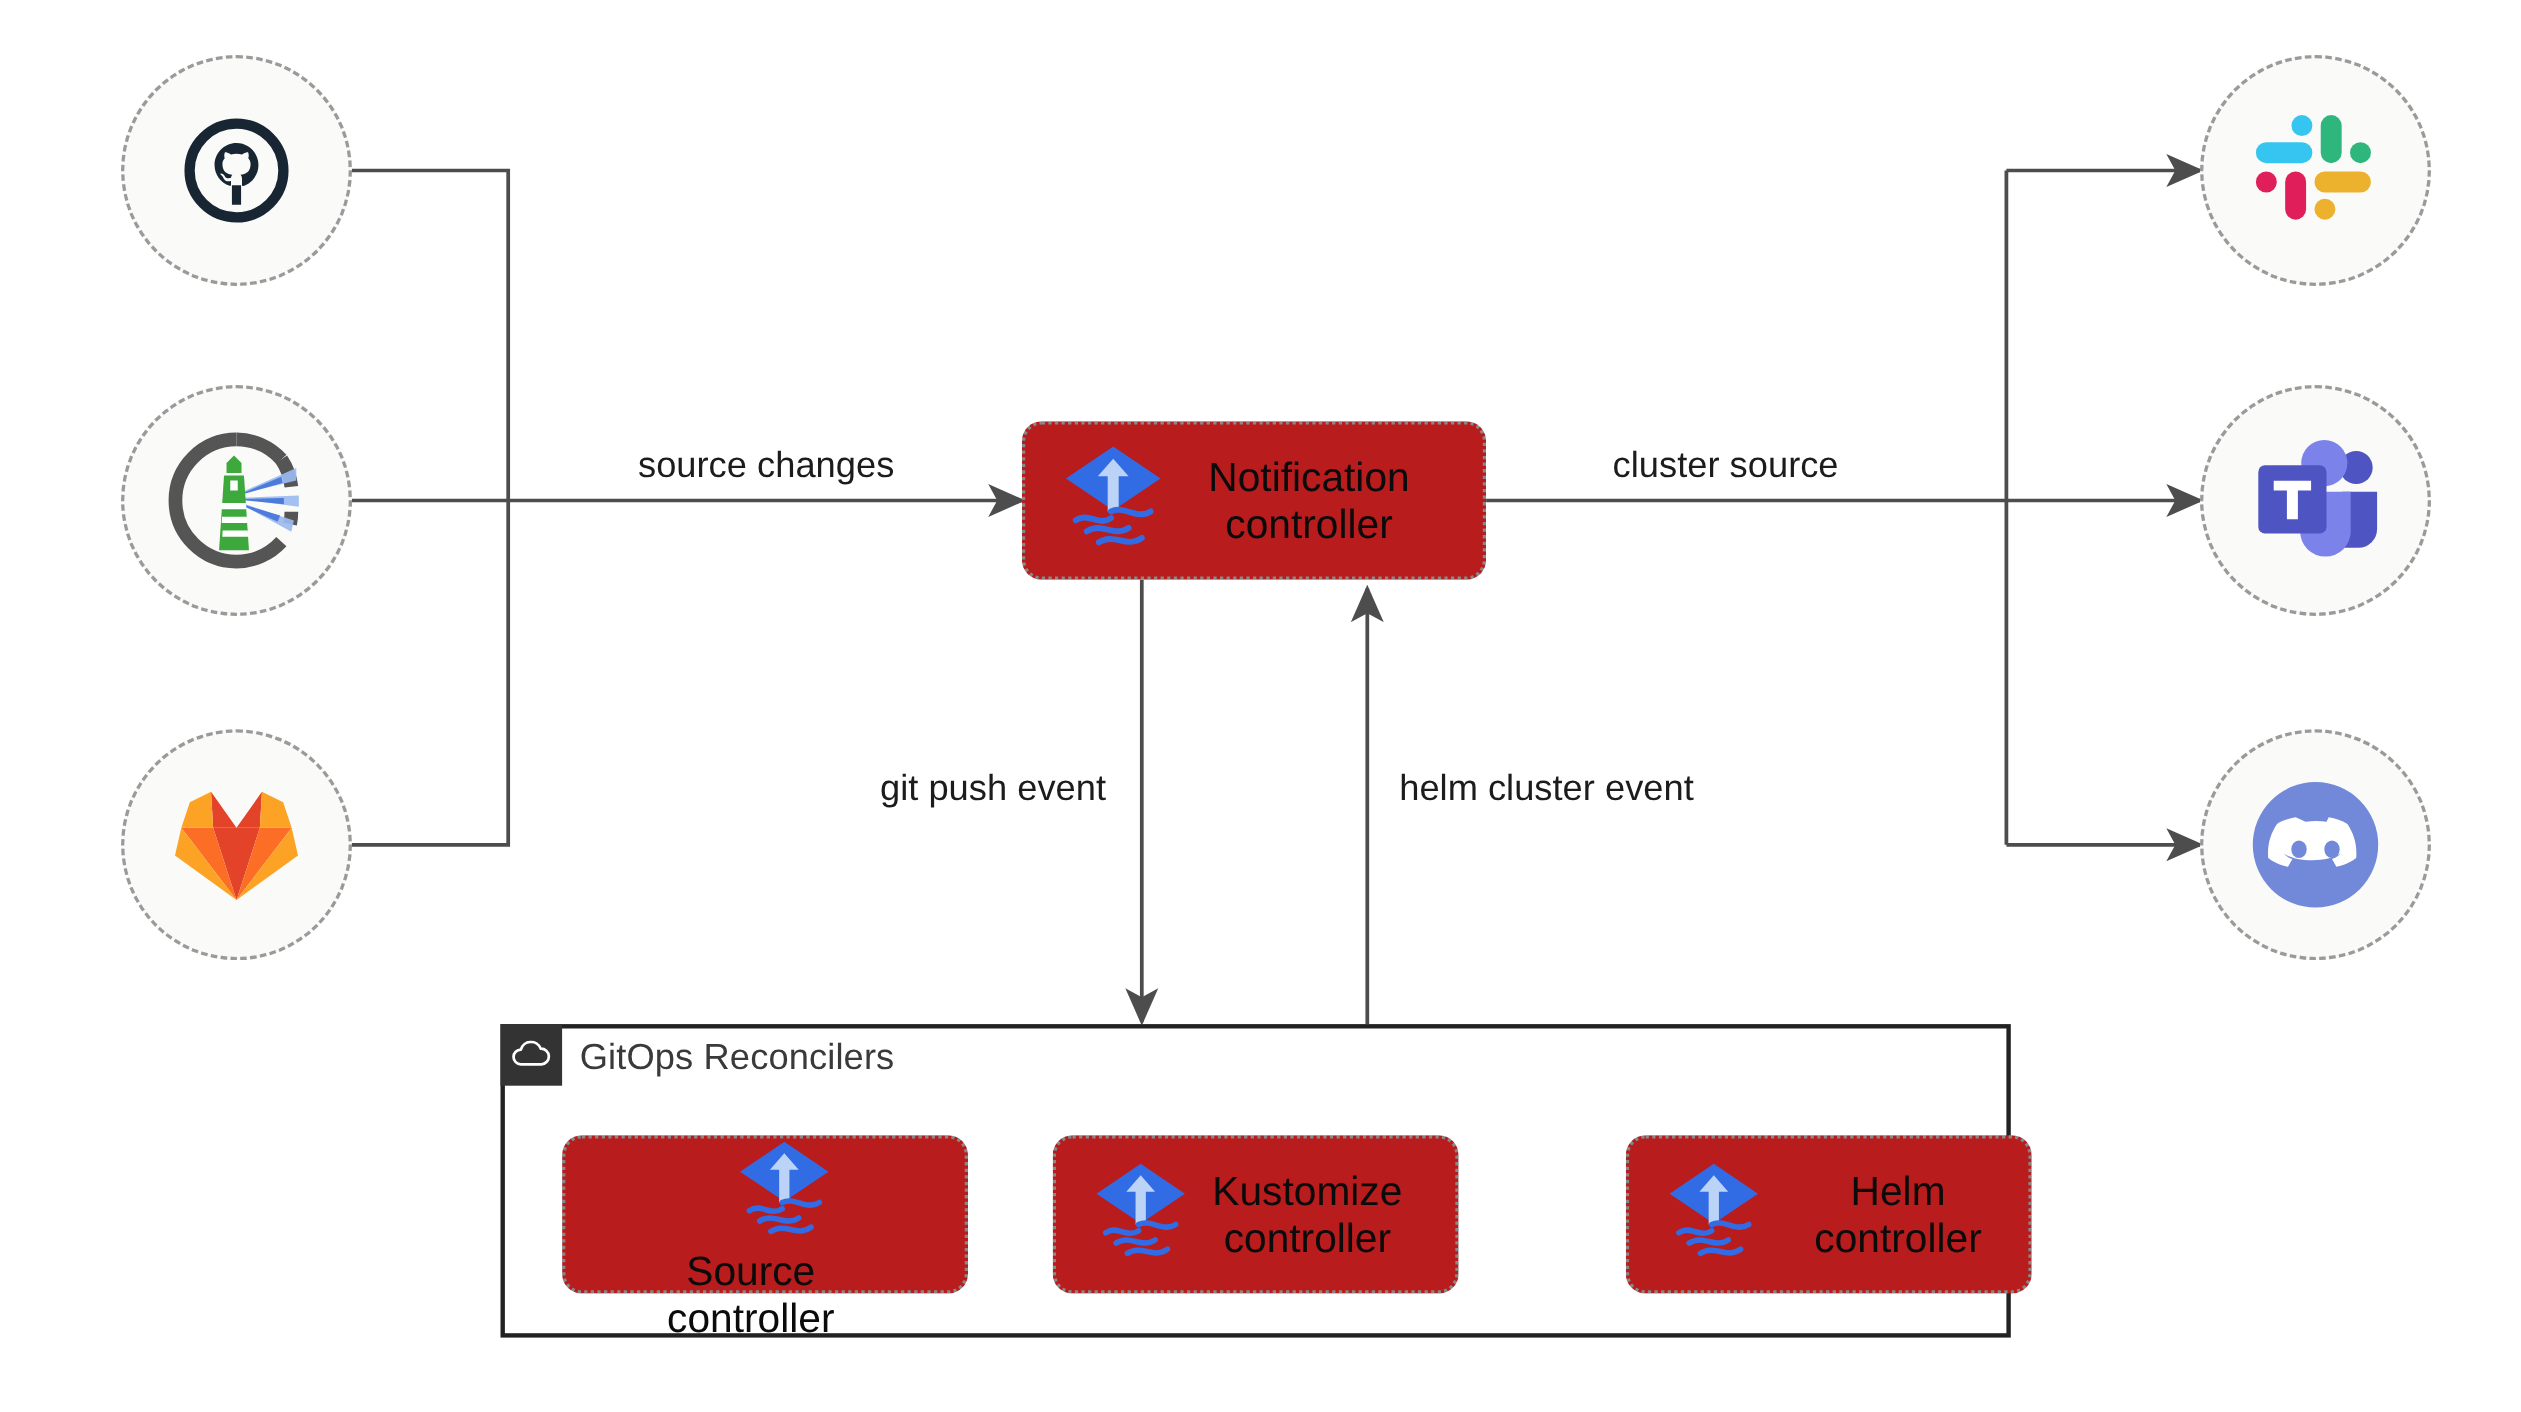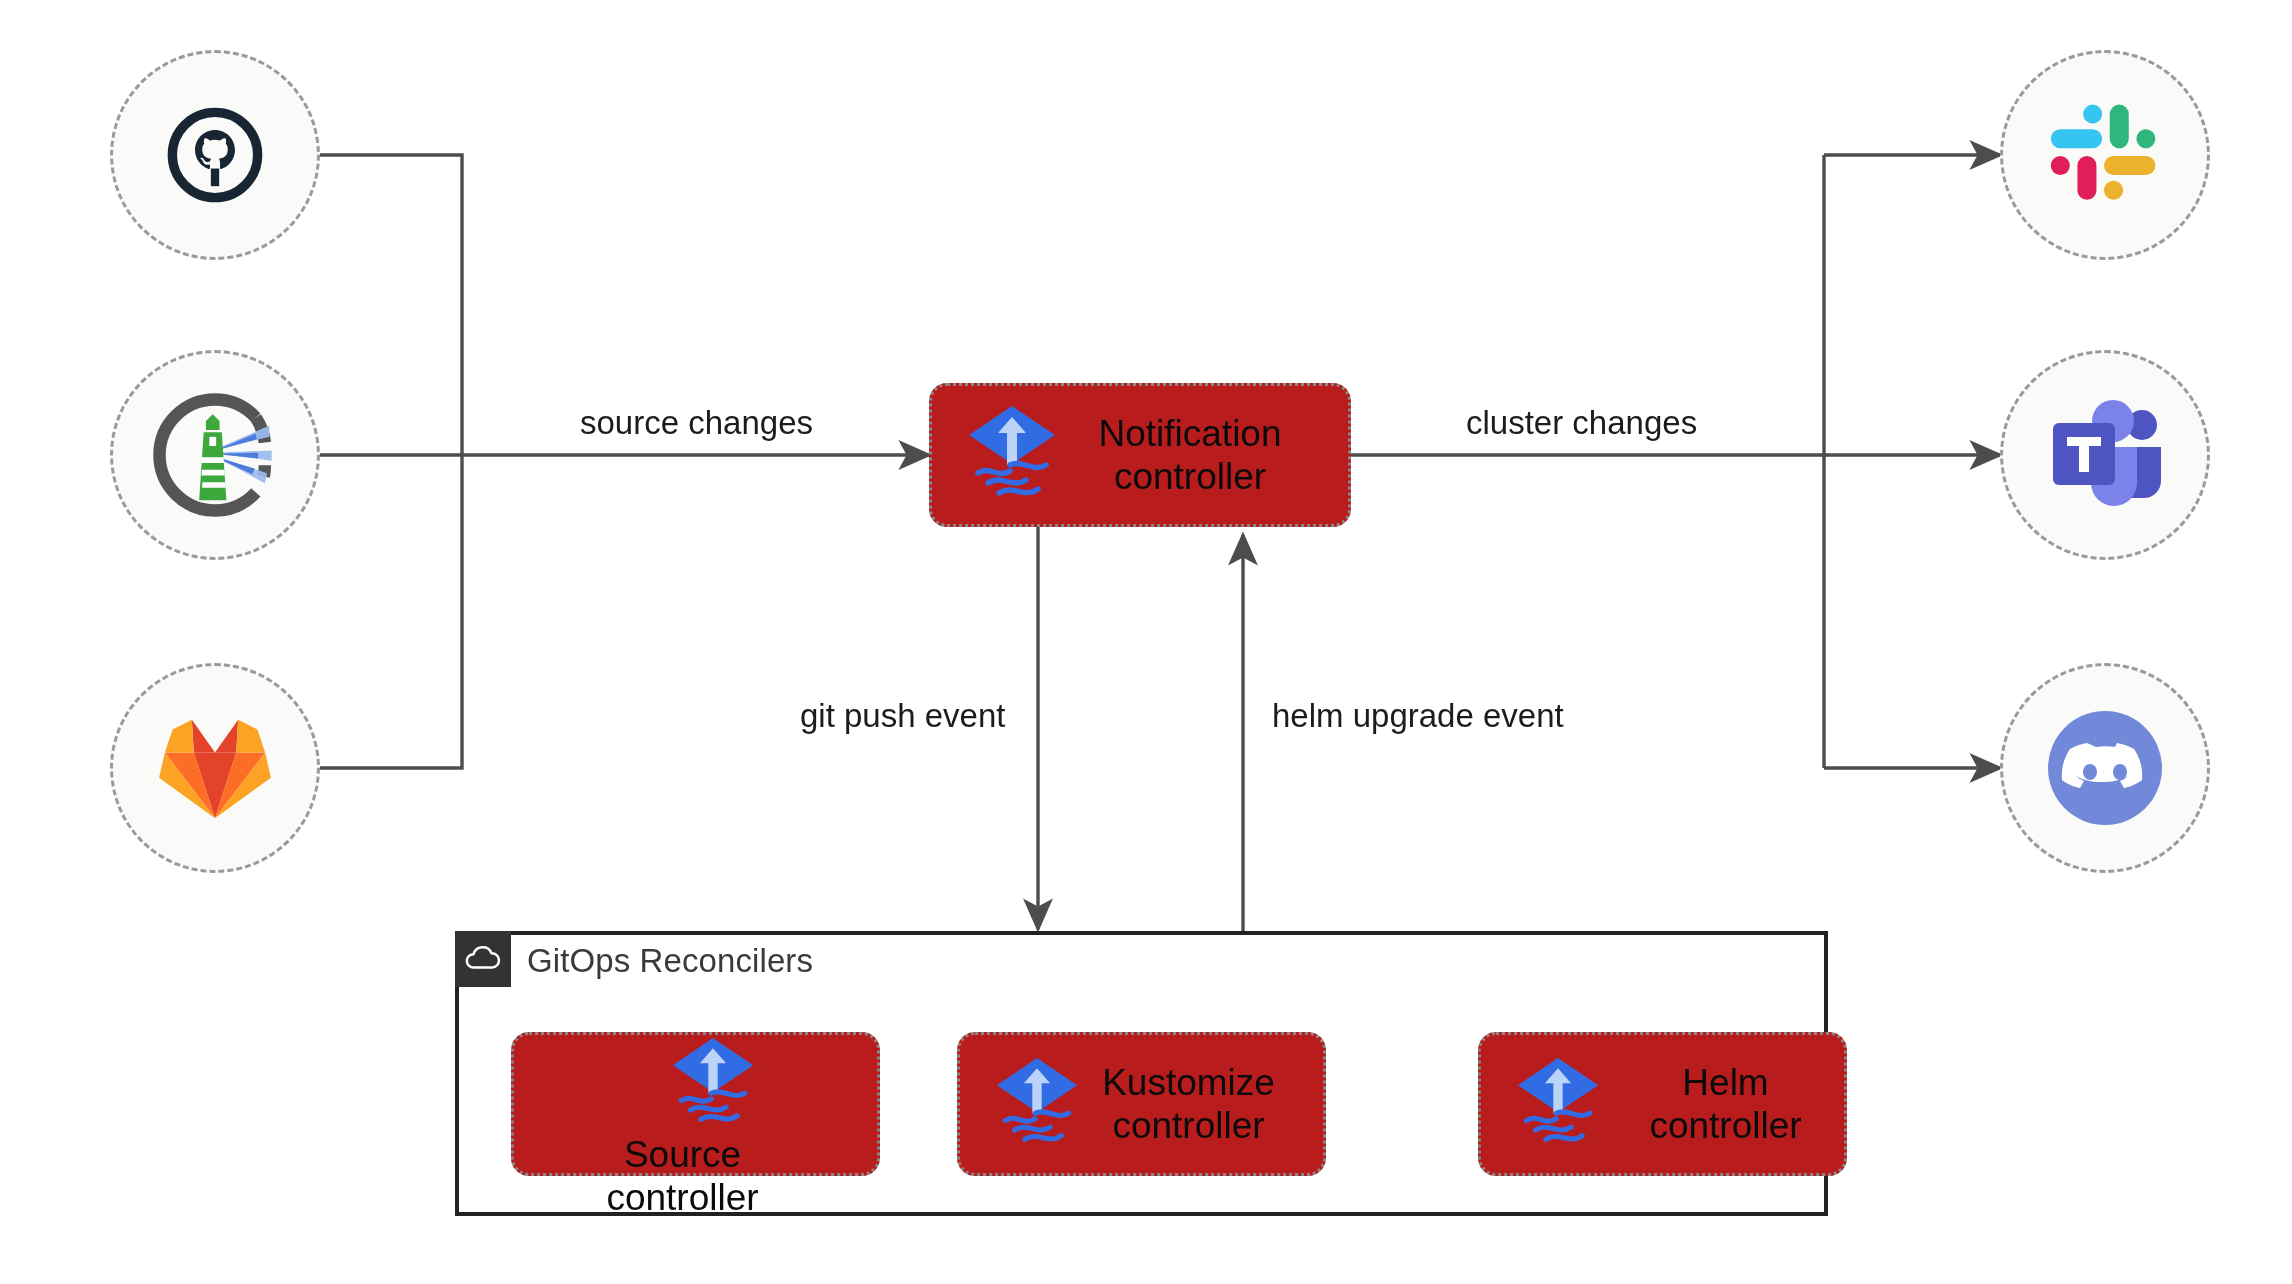--- a/index.html
+++ b/index.html
@@ -137,23 +137,23 @@
 
       <path d="M 1243 931 L 1243 535" marker-end="url(#arrow)"></path>
 
       <path d="M 880 1104 L 955 1104" marker-end="url(#arrow)"></path>
 
       <path d="M 1334 1104 L 1409 1104" marker-end="url(#arrow)"></path>
     </g>
   </svg>
 
   <div class="edge-label" style="left:580px; top:404px;">source changes</div>
-  <div class="edge-label" style="left:1466px; top:404px;">cluster changes</div>
+  <div class="edge-label" style="left:1466px; top:404px;">cluster source</div>
   <div class="edge-label" style="left:800px; top:697px;">git push event</div>
-  <div class="edge-label" style="left:1272px; top:697px;">helm upgrade event</div>
+  <div class="edge-label" style="left:1272px; top:697px;">helm cluster event</div>
 
   <div class="node-circle" style="left:110px; top:50px; width:210px; height:210px;">
     <svg width="104" height="104" viewBox="0 0 100 100">
       <circle cx="50" cy="50" r="41" fill="none" stroke="#182634" stroke-width="9"></circle>
       <path fill="#182634" d="M50 26c-10.6 0-19.2 8.6-19.2 19.2 0 8.5 5.5 15.7 13.1 18.2 1 .2 1.3-.4 1.3-.9v-3.3c-5.3 1.2-6.5-2.5-6.5-2.5-.9-2.2-2.1-2.8-2.1-2.8-1.7-1.2.1-1.2.1-1.2 1.9.1 2.9 2 2.9 2 1.7 2.9 4.5 2.1 5.6 1.6.2-1.2.7-2.1 1.2-2.6-4.2-.5-8.7-2.1-8.7-9.4 0-2.1.8-3.8 2-5.1-.2-.5-.9-2.5.2-5.2 0 0 1.6-.5 5.3 2 1.5-.4 3.2-.6 4.8-.6s3.3.2 4.8.6c3.7-2.5 5.3-2 5.3-2 1.1 2.7.4 4.7.2 5.2 1.2 1.3 2 3 2 5.1 0 7.3-4.5 8.9-8.8 9.4.7.6 1.3 1.8 1.3 3.6v5.3c0 .5.3 1.1 1.3.9C63.7 60.9 69.2 53.7 69.2 45.2 69.2 34.6 60.6 26 50 26z"></path>
       <path fill="#182634" d="M46 63h8v17h-8z"></path>
     </svg>
   </div>
 
   <div class="node-circle" style="left:110px; top:350px; width:210px; height:210px;">

